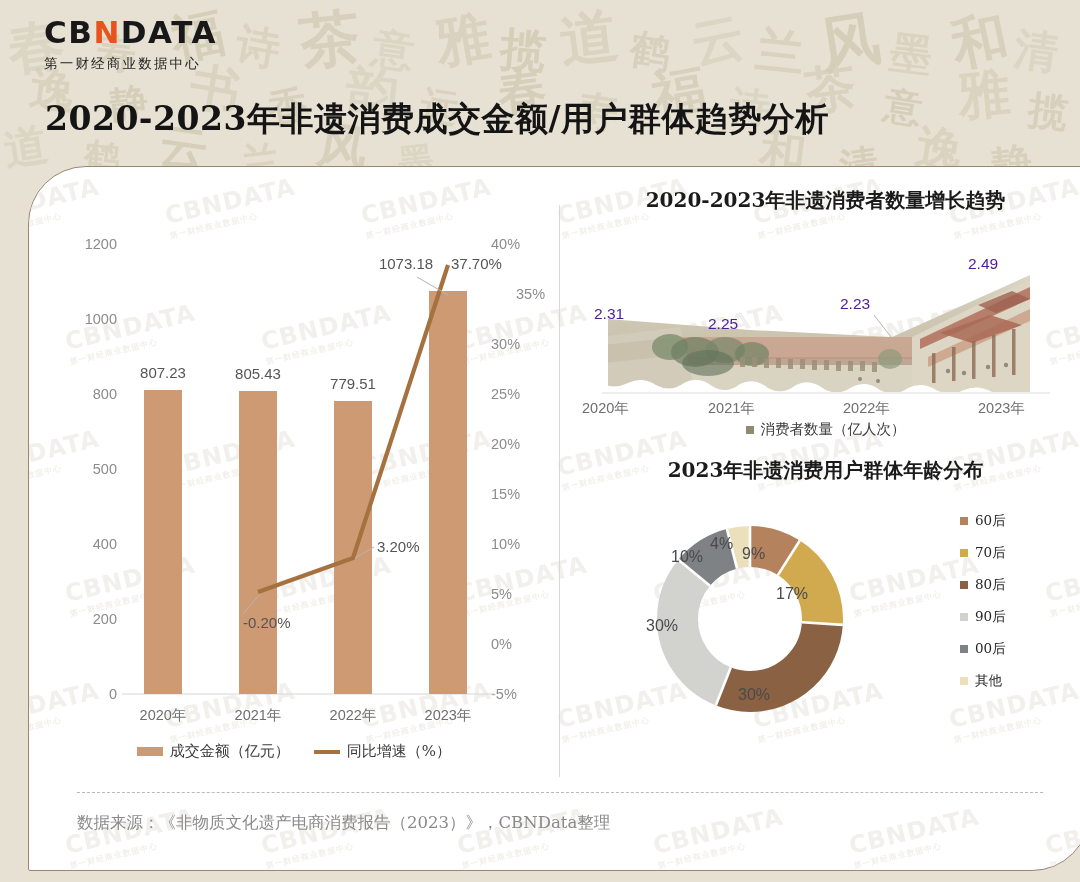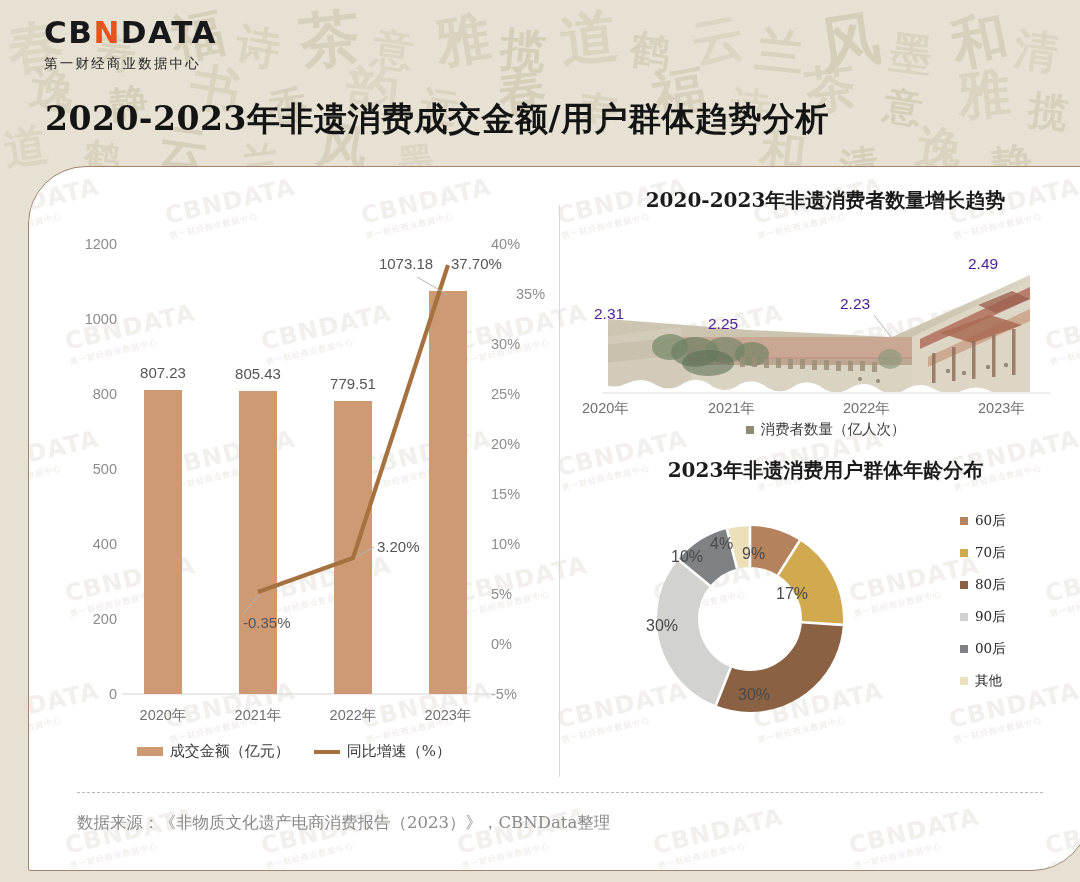--- a/index.html
+++ b/index.html
@@ -449,21 +449,21 @@
     <div class="bar-value" style="left:274px; top:208px; width:100px;">779.51</div>
     <div class="bar-value" style="left:327px; top:88px;  width:100px;">1073.18</div>
 
     <svg style="position:absolute;left:0;top:0;" width="530" height="560">
       <polyline points="229,425 324,391 419,98" fill="none" stroke="#a5713f" stroke-width="4.2" stroke-linejoin="round"></polyline>
       <line x1="214" y1="447" x2="231" y2="427" stroke="#b5b5b5" stroke-width="1"></line>
       <line x1="345" y1="380" x2="326" y2="391" stroke="#b5b5b5" stroke-width="1"></line>
       <line x1="388" y1="110" x2="419" y2="128" stroke="#b5b5b5" stroke-width="1"></line>
     </svg>
 
-    <div class="line-value" style="left:214px; top:447px;">-0.35%</div>
+    <div class="line-value" style="left:214px; top:447px;">-0.20%</div>
     <div class="line-value" style="left:348px; top:371px;">3.20%</div>
     <div class="line-value" style="left:422px; top:88px;">37.70%</div>
 
     <div class="cat-label" style="left:84px;  top:539px; width:100px;">2020年</div>
     <div class="cat-label" style="left:179px; top:539px; width:100px;">2021年</div>
     <div class="cat-label" style="left:274px; top:539px; width:100px;">2022年</div>
     <div class="cat-label" style="left:369px; top:539px; width:100px;">2023年</div>
 
     <div id="left-legend">
       <div class="lg-item">

